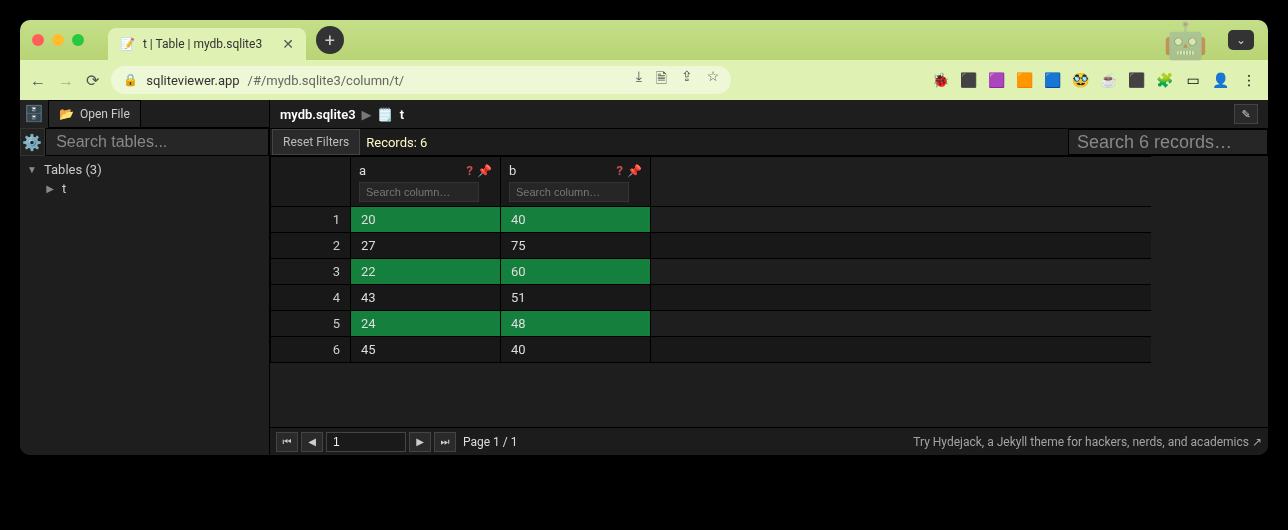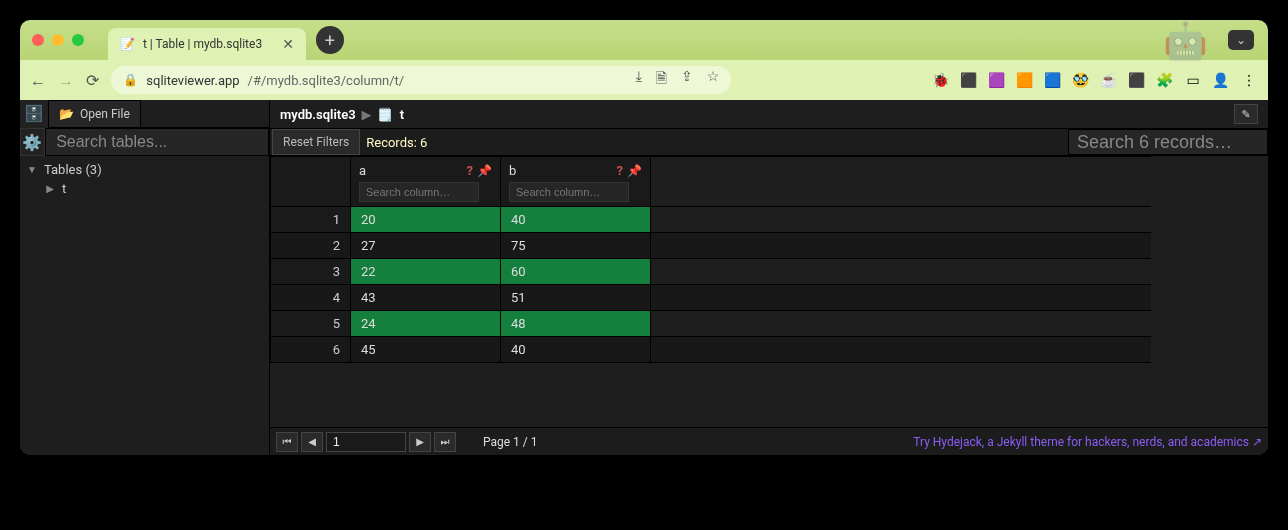--- a/index.html
+++ b/index.html
@@ -168,23 +168,23 @@
       width: 22px; height: 20px; background: #2a2a2a;
       border: 1px solid #444; color: #ccc;
       display: flex; align-items: center; justify-content: center;
       font-size: 10px; margin-right: 3px;
     }
     .page-input {
       width: 80px; height: 20px; background: #1a1a1a;
       border: 1px solid #444; color: #eee;
       padding: 0 6px; font-size: 12px; outline: none; margin-right: 3px;
     }
-    .page-info { margin-left: 24px; color: #ddd; }
+    .page-info { margin-left: 4px; color: #ddd; }
     .promo { margin-left: auto; font-size: 12px; }
-    .promo a { color: #8b5cf6; text-decoration: none; text-align: right; }
+    .promo a { color: #a3a3a3; text-decoration: none; text-align: right; }
   </style>
 </head>
 <body>
 
 <div class="window">
 
   <div class="titlebar">
     <div class="traffic">
       <span class="tl-close"></span>
       <span class="tl-min"></span>

